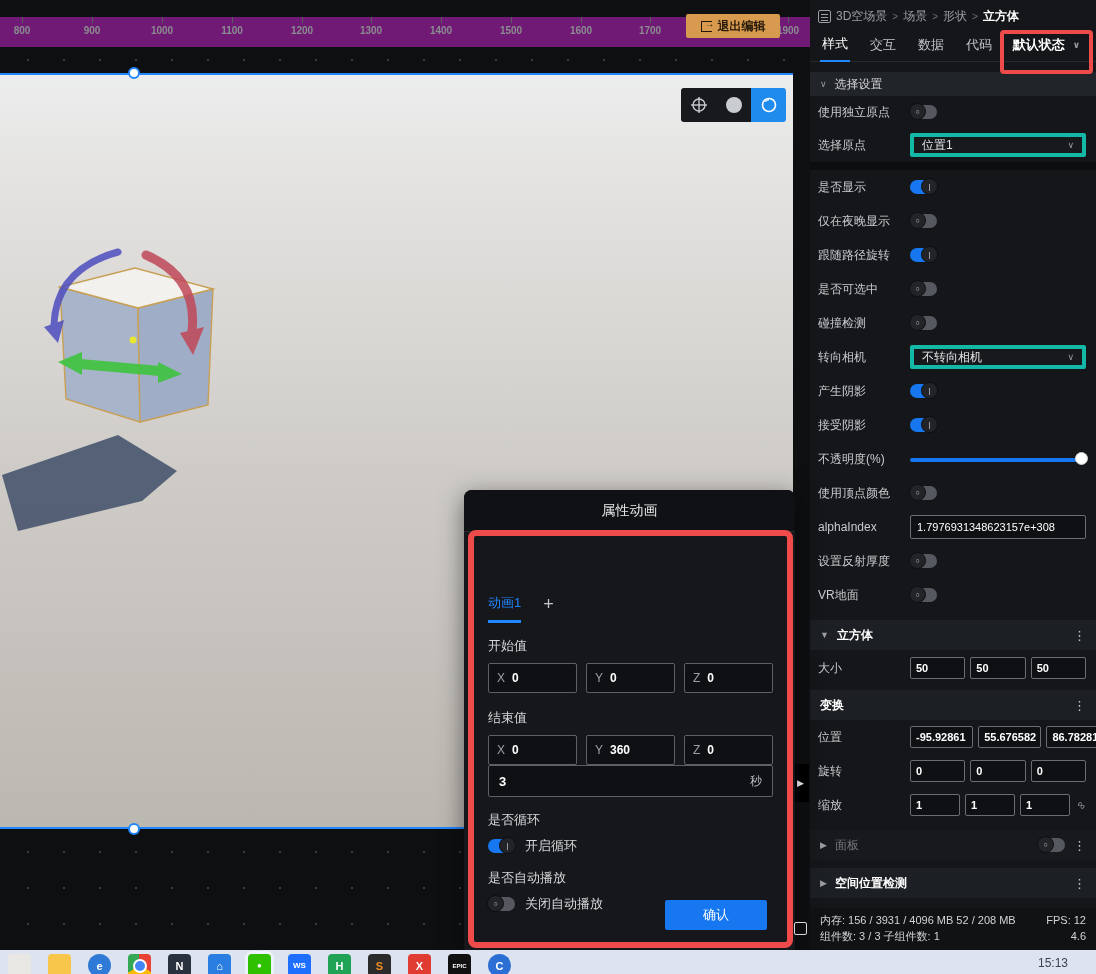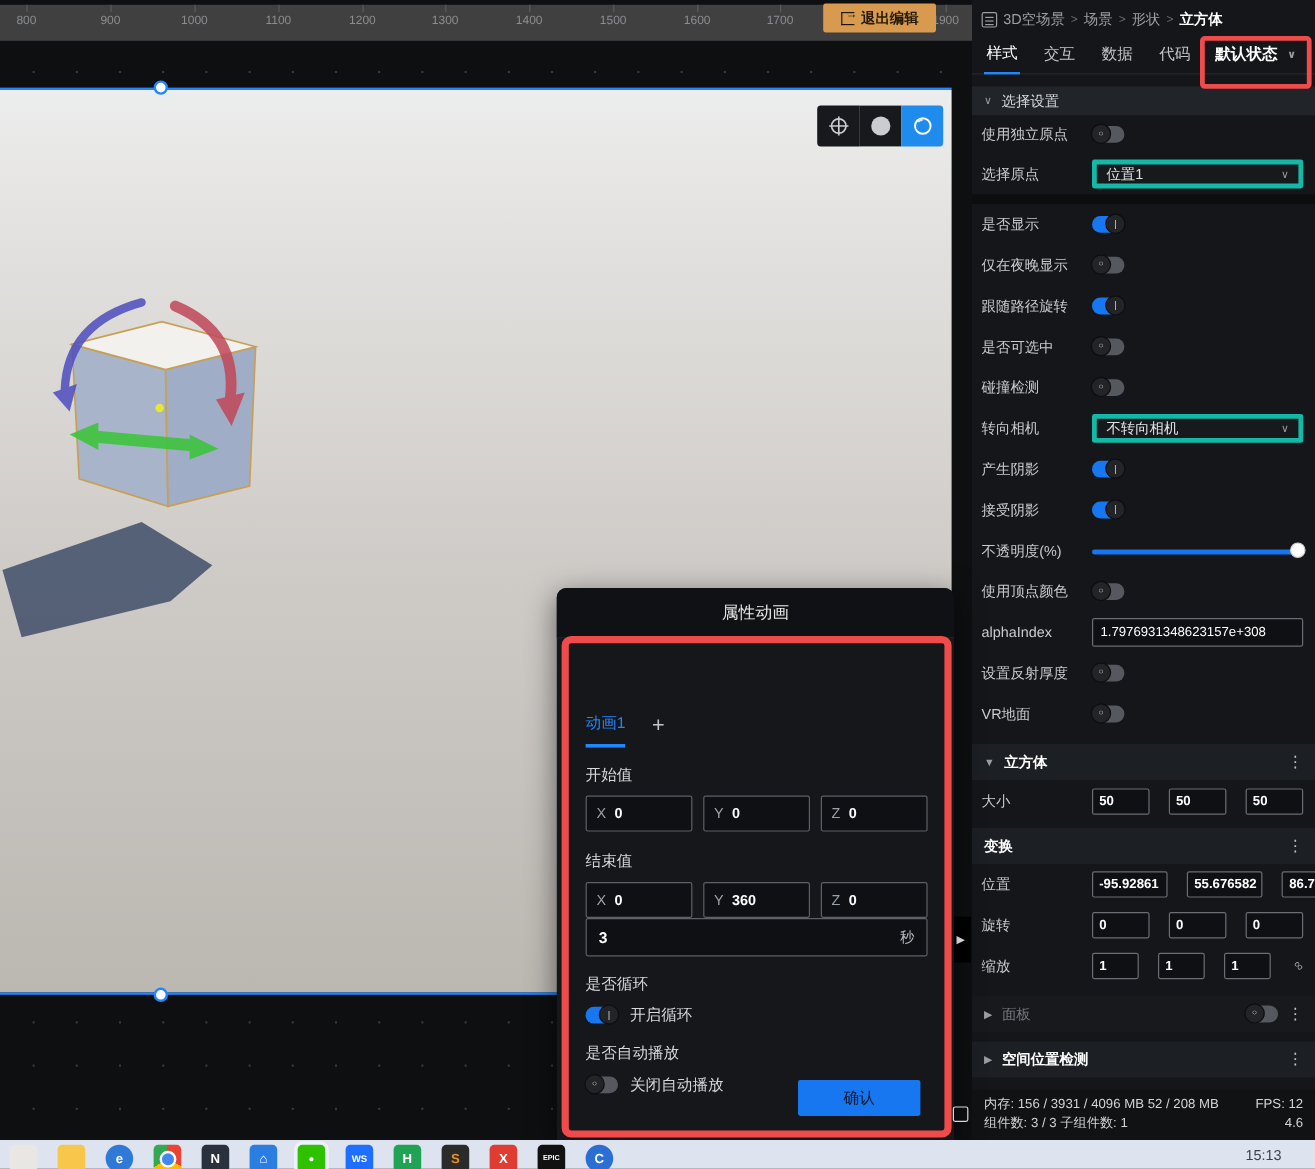--- a/index.html
+++ b/index.html
@@ -1,24 +1,24 @@
 <!DOCTYPE html>
 <html><head>
 <meta charset="utf-8">
 <style>
   * { margin:0; padding:0; box-sizing:border-box; }
   html,body { width:1096px; height:974px; overflow:hidden; background:#0e0f11;
     font-family:"Liberation Sans","DejaVu Sans",sans-serif; }
 
   
-  #ruler { position:absolute; left:0; top:4px; width:810px; height:30px; background:#404040; z-index:3; }
+  #ruler { position:absolute; left:0; top:17px; width:810px; height:30px; background:#701a75; z-index:3;font-weight:bold; }
   .ruler-label { position:absolute; top:8px; transform:translateX(-50%); color:#8b8d90; font-size:10px; }
   .ruler-tick { position:absolute; top:0; width:1px; height:6px; background:#5a5c60; }
 
-  #exit-btn { position:absolute; left:686px; top:3px; width:94px; height:24px; background:#d79a4f;
+  #exit-btn { position:absolute; left:686px; top:14px; width:94px; height:24px; background:#d79a4f;
     border-radius:2px; display:flex; align-items:center; justify-content:center; gap:6px;
     color:#231807; font-size:12px; font-weight:bold; z-index:4; cursor:pointer; }
   .exit-glyph { width:11px; height:11px; border:1.5px solid #231807; border-right:none; position:relative; }
   .exit-glyph::after { content:"→"; position:absolute; left:3px; top:-4px; font-size:10px; }
 
   
   #workspace { position:absolute; left:0; top:30px; width:810px; height:920px;
     background-color:#0e0f11;
     background-image:radial-gradient(circle,#3a3c40 1.1px,transparent 1.3px);
     background-size:36px 36px; background-position:10px 12px; z-index:1; }
@@ -53,21 +53,21 @@
     display:flex; align-items:center; padding:0 8px; gap:7px; }
   .dfield .axis { color:#9aa0a8; font-size:12px; }
   .dfield .val { color:#fff; font-size:12px; font-weight:bold; }
   .dur-input { height:32px; border:1px solid #5c6067; background:#0e1013; border-radius:2px;
     display:flex; align-items:center; padding:0 10px; }
   .dur-input .val { flex:1; color:#fff; font-size:13px; font-weight:bold; }
   .dur-input .unit { color:#b9bcc1; font-size:12px; }
   .dlg-toggle-row { display:flex; align-items:center; gap:10px; margin-top:6px; }
   .dlg-toggle-row .tstate { color:#d6d7d9; font-size:13px; }
   #confirm-btn { position:absolute; right:20px; bottom:12px; width:102px; height:30px; background:#1677f0;
-    color:#0f172a; font-size:13px; border:none; border-radius:2px; display:flex; align-items:center;
+    color:#ffffff; font-size:13px; border:none; border-radius:2px; display:flex; align-items:center;
     justify-content:center; cursor:pointer; }
 
   
   .tg { width:27px; height:14px; border-radius:8px; background:#55585e; position:relative; flex:none; cursor:pointer; }
   .tg .knob { position:absolute; top:-2px; left:-1px; width:17px; height:17px; border-radius:50%;
     background:#232428; border:1px solid #0c0d0f; display:flex; align-items:center; justify-content:center;
     color:#cfd2d6; font-size:8px; }
   .tg .knob::after { content:"○"; font-size:7px; line-height:1; }
   .tg.on { background:#1677f0; }
   .tg.on .knob { left:auto; right:-1px; }
@@ -96,21 +96,21 @@
     gap:8px; padding:0 10px; font-size:12px; color:#d6d7d9; }
   .chev { color:#9b9da1; font-size:9px; }
   .prow { display:flex; align-items:center; padding:0 10px 0 8px; flex:none; }
   .prow .lbl { width:92px; font-size:12px; color:#c9cbce; flex:none; }
   .prow .ctrl { flex:1; display:flex; align-items:center; }
   .dd { flex:1; height:24px; background:#17191d; border:4px solid #14b8a6; border-radius:2px;
     display:flex; align-items:center; padding:0 8px; font-size:12px; color:#e3e4e6; cursor:pointer; }
   .dd .dd-txt { flex:1; }
   .num { height:22px; background:#0e1013; border:1px solid #6a6d73; border-radius:2px;
     display:flex; align-items:center; padding:0 5px; font-size:11px; font-weight:bold; color:#fff; }
-  .trio { display:flex; gap:16px; flex:1; }
+  .trio { display:flex; gap:5px; flex:1; }
   .trio .num { flex:1; min-width:0; overflow:hidden; white-space:nowrap; }
   .slider { flex:1; height:14px; position:relative; }
   .slider .track { position:absolute; left:0; right:0; top:6px; height:4px; border-radius:2px; background:#1677f0; }
   .slider .shandle { position:absolute; right:-2px; top:0; width:13px; height:13px; border-radius:50%;
     background:#fff; border:1px solid #d0d0d0; }
   .wide-input { flex:1; height:24px; background:#0e1013; border:1px solid #6a6d73; border-radius:2px;
     display:flex; align-items:center; padding:0 6px; font-size:11px; font-weight:normal; color:#fff; }
   .sec-row { height:30px; display:flex; align-items:center; gap:8px; padding:0 10px; background:#1c1f23;
     margin-top:8px; font-size:12px; color:#fff; font-weight:bold; }
   .sec-row .kebab { margin-left:auto; color:#c3c5c9; font-weight:normal; font-size:13px; cursor:pointer; }

